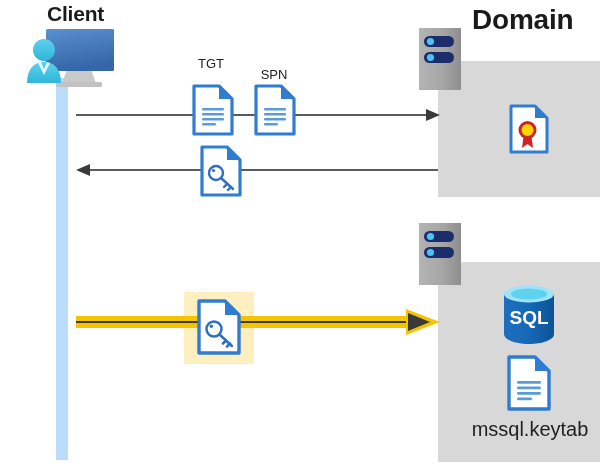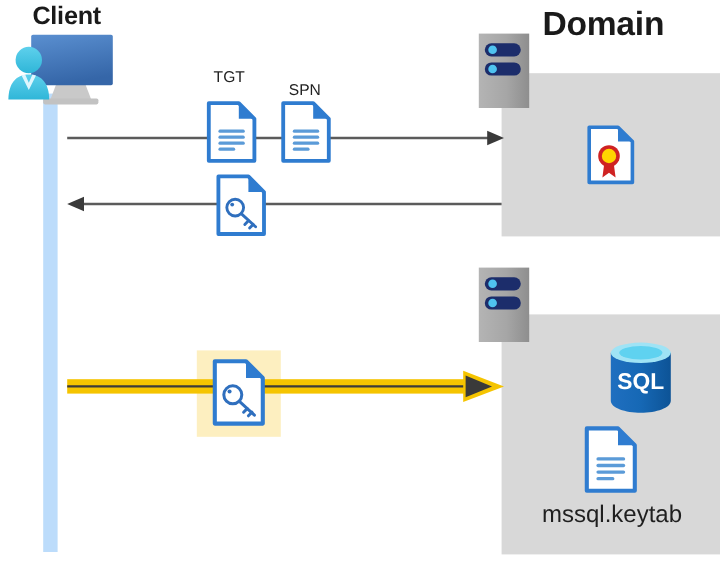--- a/index.html
+++ b/index.html
@@ -10,21 +10,21 @@
   body {
     font-family: "Liberation Sans", sans-serif;
   }
   #diagram {
     position: relative;
     width: 600px;
     height: 468px;
     background: #ffffff;
     overflow: hidden;
   }
-  .abs { position: absolute; }
+  .abs { position: absolute; margin-left: 20px; }
 
   
   .title {
     font-weight: bold;
     color: #1a1a1a;
     line-height: 1.12;
     letter-spacing: -0.2px;
   }
   #client-title {
     left: 27px; top: 2px;
@@ -247,21 +247,21 @@
       <path d="M2 2 L26 2 L38 14 L38 48 L2 48 Z" fill="#ffffff" stroke="#2f7cd0" stroke-width="3" stroke-linejoin="round"></path>
       <path d="M26 2 L38 14 L26 14 Z" fill="#2f7cd0"></path>
 
       <path d="M15 29 L13 44 L18.5 40 L24 44 L22 29 Z" fill="#cf2222"></path>
 
       <circle cx="18.5" cy="26" r="9" fill="#cf2222"></circle>
       <circle cx="18.5" cy="26" r="6" fill="#ffd400"></circle>
     </svg>
   </div>
 
-  <div class="abs" style="left:505px; top:284px;">
+  <div class="abs" style="left:480px; top:284px;">
     <svg width="58" height="62" viewBox="0 0 58 62">
       <defs>
         <linearGradient id="sqlBody" x1="0" y1="0" x2="1" y2="0">
           <stop offset="0%" stop-color="#1f6fc0"></stop>
           <stop offset="50%" stop-color="#1668b5"></stop>
           <stop offset="100%" stop-color="#0d5396"></stop>
         </linearGradient>
       </defs>
       <path d="M4 10 L4 50 C4 56 16 60 29 60 C42 60 54 56 54 50 L54 10 Z" fill="url(#sqlBody)"></path>
       <ellipse cx="29" cy="10" rx="25" ry="8.5" fill="#9fe3f5"></ellipse>

